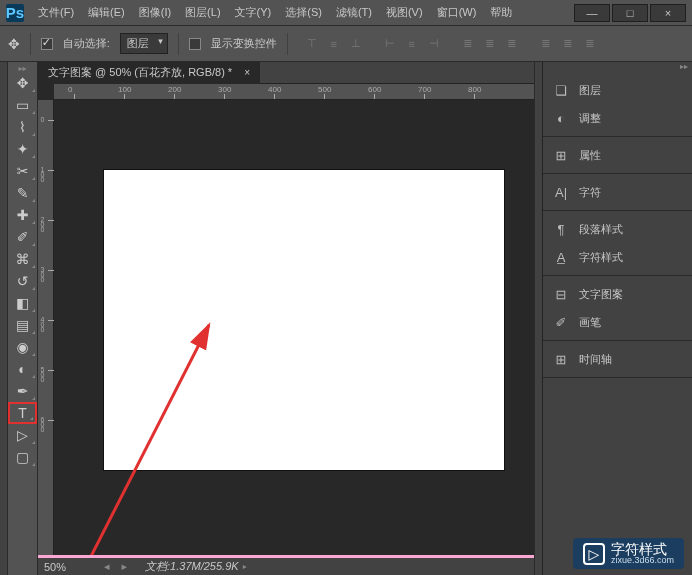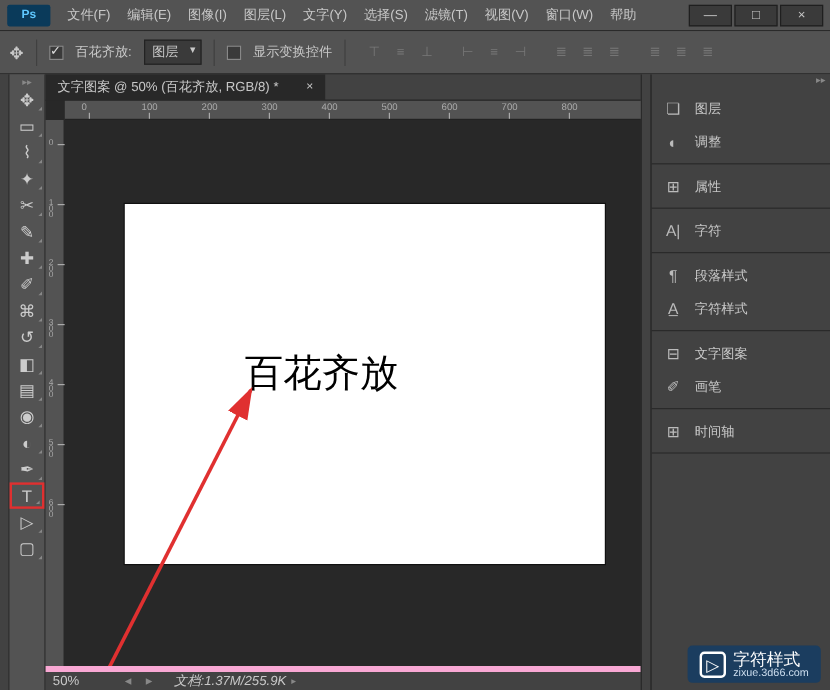--- a/index.html
+++ b/index.html
@@ -1,20 +1,20 @@
 <!DOCTYPE html>
 <html><head>
 <meta charset="utf-8">
 <style>
 * { margin: 0; padding: 0; box-sizing: border-box; font-family: "Microsoft YaHei", sans-serif; }
 body { background: #535353; width: 692px; height: 575px; overflow: hidden; color: #c8c8c8; font-size: 11px; position: relative; }
 
 
 .titlebar { height: 26px; background: #535353; display: flex; align-items: center; padding: 0 6px; border-bottom: 1px solid #2a2a2a; }
-.titlebar .ps-logo { width: 36px; height: 18px; background: #0a3a5a; color: #5fc8ff; display: flex; align-items: center; justify-content: center; font-weight: bold; font-size: 10px; border-radius: 2px; }
+.titlebar .ps-logo { width: 18px; height: 18px; background: #0a3a5a; color: #5fc8ff; display: flex; align-items: center; justify-content: center; font-weight: bold; font-size: 15px; border-radius: 2px; }
 .titlebar .menus { display: flex; gap: 2px; margin-left: 8px; }
 .titlebar .menus span { padding: 2px 6px; cursor: default; }
 .titlebar .win-controls { margin-left: auto; display: flex; }
 .titlebar .win-controls div { width: 36px; height: 18px; background: #3a3a3a; border: 1px solid #1f1f1f; display: flex; align-items: center; justify-content: center; margin-left: 2px; font-size: 11px; }
 
 
 .optionsbar { height: 36px; background: #535353; display: flex; align-items: center; padding: 0 8px; border-bottom: 1px solid #2a2a2a; gap: 10px; }
 .optionsbar .move-icon { font-size: 14px; }
 .optionsbar .checkbox { width: 12px; height: 12px; border: 1px solid #888; background: #3a3a3a; display: inline-block; position: relative; }
 .optionsbar .checkbox.checked::after { content: "✓"; position: absolute; top: -3px; left: 0; font-size: 11px; color: #ddd; }
@@ -34,37 +34,37 @@
 
 .toolbox { width: 30px; background: #535353; border-right: 1px solid #2a2a2a; display: flex; flex-direction: column; padding-top: 2px; }
 .toolbox .tool { height: 22px; display: flex; align-items: center; justify-content: center; font-size: 14px; color: #ccc; position: relative; cursor: default; }
 .toolbox .tool .corner { position: absolute; bottom: 2px; right: 2px; width: 0; height: 0; border-left: 3px solid transparent; border-bottom: 3px solid #888; }
 .toolbox .tool.selected { border: 2px solid #e03030; }
 .toolbox .grip { height: 8px; text-align: center; font-size: 8px; color: #888; }
 
 
 .docarea { flex: 1; background: #282828; display: flex; flex-direction: column; }
 .doctab-row { height: 22px; background: #424242; display: flex; align-items: center; border-bottom: 1px solid #222; }
-.doctab { background: #282828; height: 22px; display: flex; align-items: center; padding: 0 10px; gap: 23px; font-size: 11px; }
+.doctab { background: #282828; height: 22px; display: flex; align-items: center; padding: 0 10px; gap: 12px; font-size: 11px; }
 .doctab .close { font-size: 10px; }
 .ruler-h { height: 16px; background: #535353; border-bottom: 1px solid #222; position: relative; overflow: hidden; font-size: 8px; color: #aaa; margin-left: 16px; }
 .ruler-h .tick { position: absolute; top: 0; height: 16px; }
 .ruler-h .tick .line { width: 1px; height: 6px; background: #aaa; position: absolute; bottom: 0; left: 0; }
 .ruler-h .tick .lbl { position: absolute; top: 1px; left: -6px; }
 .canvas-row { flex: 1; display: flex; position: relative; }
 .ruler-v { width: 16px; background: #535353; border-right: 1px solid #222; position: relative; font-size: 8px; color: #aaa; }
 .ruler-v .tick { position: absolute; left: 0; width: 16px; }
 .ruler-v .tick .line { height: 1px; width: 6px; background: #aaa; position: absolute; right: 0; top: 0; }
 .ruler-v .tick .lbl { position: absolute; left: 1px; top: -4px; writing-mode: vertical-rl; text-orientation: upright; font-size: 7px; letter-spacing: -2px; }
 .canvas-viewport { flex: 1; background: #282828; position: relative; overflow: hidden; }
 .canvas { position: absolute; left: 50px; top: 70px; width: 400px; height: 300px; background: #fff; box-shadow: 0 0 0 1px #111; }
 .canvas .text { position: absolute; left: 100px; top: 120px; font-size: 32px; color: #000; font-family: "SimSun", serif; }
 .arrow-svg { position: absolute; left: -20px; top: 130px; pointer-events: none; }
 
-.statusbar { height: 20px; background: #424242; display: flex; align-items: center; font-size: 11px; border-top: 5px solid #f9a8d4; }
+.statusbar { height: 20px; background: #424242; display: flex; align-items: center; font-size: 11px; border-top: 3px solid #f9a8d4; }
 .statusbar .zoom { width: 60px; padding-left: 6px; }
 .statusbar .scroll-arrow { padding: 0 6px; color: #888; }
 .statusbar .docinfo { padding-left: 12px; font-style: italic; }
 .statusbar .tri { font-size: 8px; color: #888; margin-left: 4px; }
 
 
 .rightcol { width: 150px; background: #424242; border-left: 1px solid #222; display: flex; flex-direction: column; }
 .rightstrip { width: 8px; background: #424242; border-left: 1px solid #2a2a2a; }
 .panel-header { height: 10px; display:flex; justify-content:flex-end; padding-right:4px; font-size:8px; color:#888; }
 .panel-group { border-bottom: 1px solid #2a2a2a; padding: 4px 0; }
@@ -98,21 +98,21 @@
     <div>—</div>
     <div>□</div>
     <div>×</div>
   </div>
 </div>
 
 <div class="optionsbar">
   <span class="move-icon">✥</span>
   <div class="divider"></div>
   <span class="checkbox checked"></span>
-  <span>百花齐放:</span>
+  <span>自动选择:</span>
   <span class="dropdown">图层</span>
   <div class="divider"></div>
   <span class="checkbox"></span>
   <span>显示变换控件</span>
   <div class="divider"></div>
   <div class="align-icons">
     <div class="ai">⊤</div>
     <div class="ai">≡</div>
     <div class="ai">⊥</div>
     <div class="ai sep"></div>
@@ -226,21 +226,20 @@
             <div class="line"></div>
             <div class="lbl">500</div>
           </div>
           <div class="tick" style="top: 320px;">
             <div class="line"></div>
             <div class="lbl">600</div>
           </div>
         </div>
       <div class="canvas-viewport">
         <div class="canvas">
-          <div class="text">百花齐放</div>
           <svg class="arrow-svg" width="240" height="280">
             <defs>
               <marker id="ah" markerWidth="10" markerHeight="10" refX="8" refY="3" orient="auto">
                 <path d="M0,0 L0,6 L9,3 z" fill="#e03030"></path>
               </marker>
             </defs>
             <line x1="0" y1="270" x2="125" y2="25" stroke="#e03030" stroke-width="3" marker-end="url(#ah)"></line>
           </svg>
         </div>
       </div>

